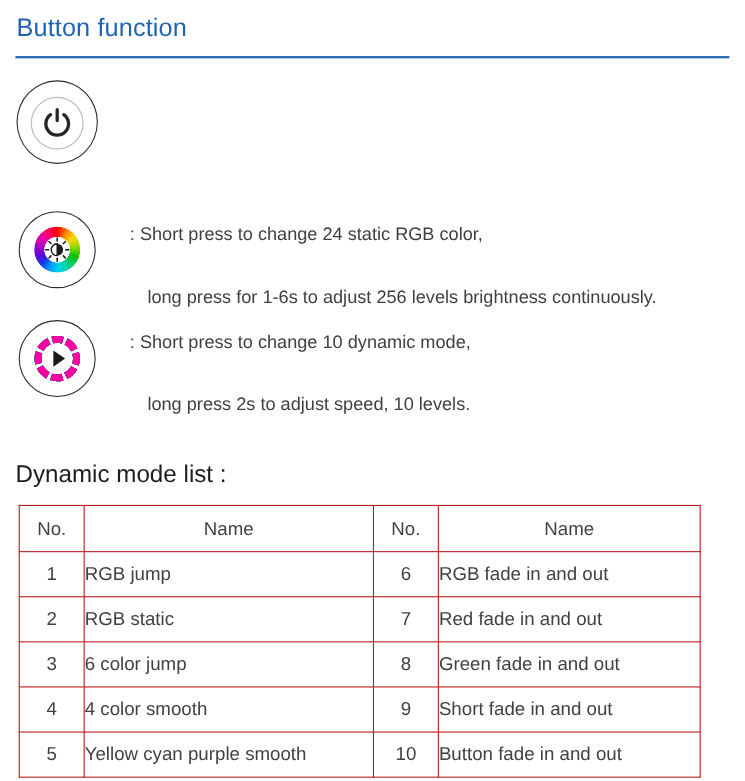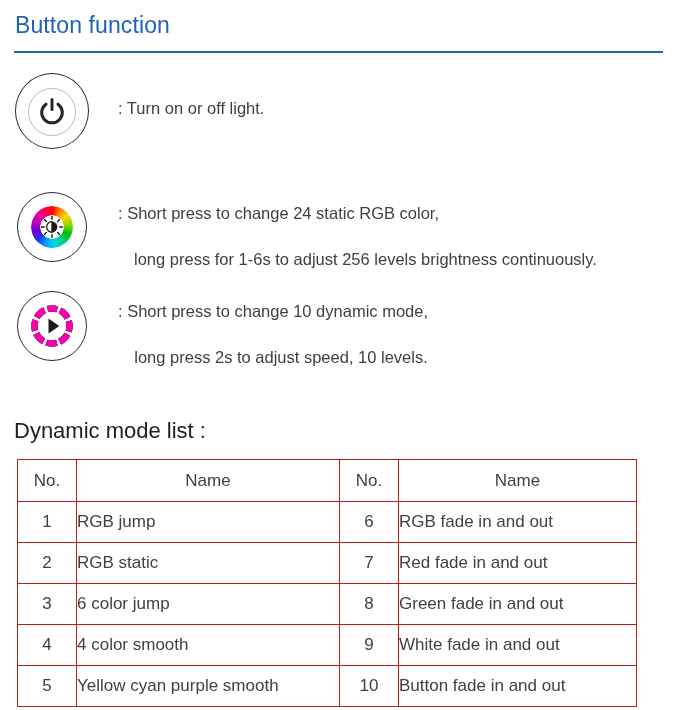--- a/index.html
+++ b/index.html
@@ -151,23 +151,22 @@
     color: #3f3f3f;
     white-space: nowrap;
   }
   .func-row-1 .func-text { padding-top: 27px; }
   .func-row-2 .func-text { padding-top: 16px; }
   .func-row-3 .func-text { padding-top: 15px; }
 
   .func-line-1 { display: block; }
   .func-line-2 {
     display: block;
-    margin-top: 29px;
+    margin-top: 40px;
     padding-left: 16px;
-    text-align: center;
   }
 
   
   .list-heading {
     position: absolute;
     left: 14px;
     top: 418px;
     font-size: 22px;
     font-weight: 400;
     color: #1d1d1d;
@@ -212,23 +211,20 @@
 <div class="heading-rule"></div>
 
 <div class="func-row func-row-1">
   <div class="icon-slot">
     <div class="outer-ring"></div>
     <div class="power-inner-ring"></div>
     <svg class="power-glyph" viewBox="0 0 30 30">
       <path d="M9.0 7.2 A10.3 10.3 0 1 0 21.0 7.2" fill="none" stroke="#262626" stroke-width="3.0" stroke-linecap="round"></path>
       <line x1="15" y1="2.6" x2="15" y2="12.6" stroke="#262626" stroke-width="3.0" stroke-linecap="round"></line>
     </svg>
-  </div>
-  <div class="func-text">
-    <span class="func-line-1">: Turn on or off light.</span>
   </div>
 </div>
 
 <div class="func-row func-row-2">
   <div class="icon-slot">
     <div class="outer-ring"></div>
     <div class="rainbow-ring"></div>
     <svg class="sun-glyph" viewBox="0 0 24 24">
       <path d="M12 6.6 A5.4 5.4 0 0 1 12 17.4 Z" fill="#1a1a1a"></path>
       <path d="M12 6.6 A5.4 5.4 0 0 0 12 17.4 Z" fill="none" stroke="#1a1a1a" stroke-width="1.3"></path>
@@ -303,21 +299,21 @@
     <tr>
       <td class="cell-num">3</td>
       <td class="cell-name-left">6 color jump</td>
       <td class="cell-num">8</td>
       <td class="cell-name-center">Green fade in and out</td>
     </tr>
     <tr>
       <td class="cell-num">4</td>
       <td class="cell-name-left">4 color smooth</td>
       <td class="cell-num">9</td>
-      <td class="cell-name-center">White fade in and out</td>
+      <td class="cell-name-center">Short fade in and out</td>
     </tr>
     <tr>
       <td class="cell-num">5</td>
       <td class="cell-name-left">Yellow cyan purple smooth</td>
       <td class="cell-num">10</td>
       <td class="cell-name-center">Button fade in and out</td>
     </tr>
   </tbody>
 </table>
 

